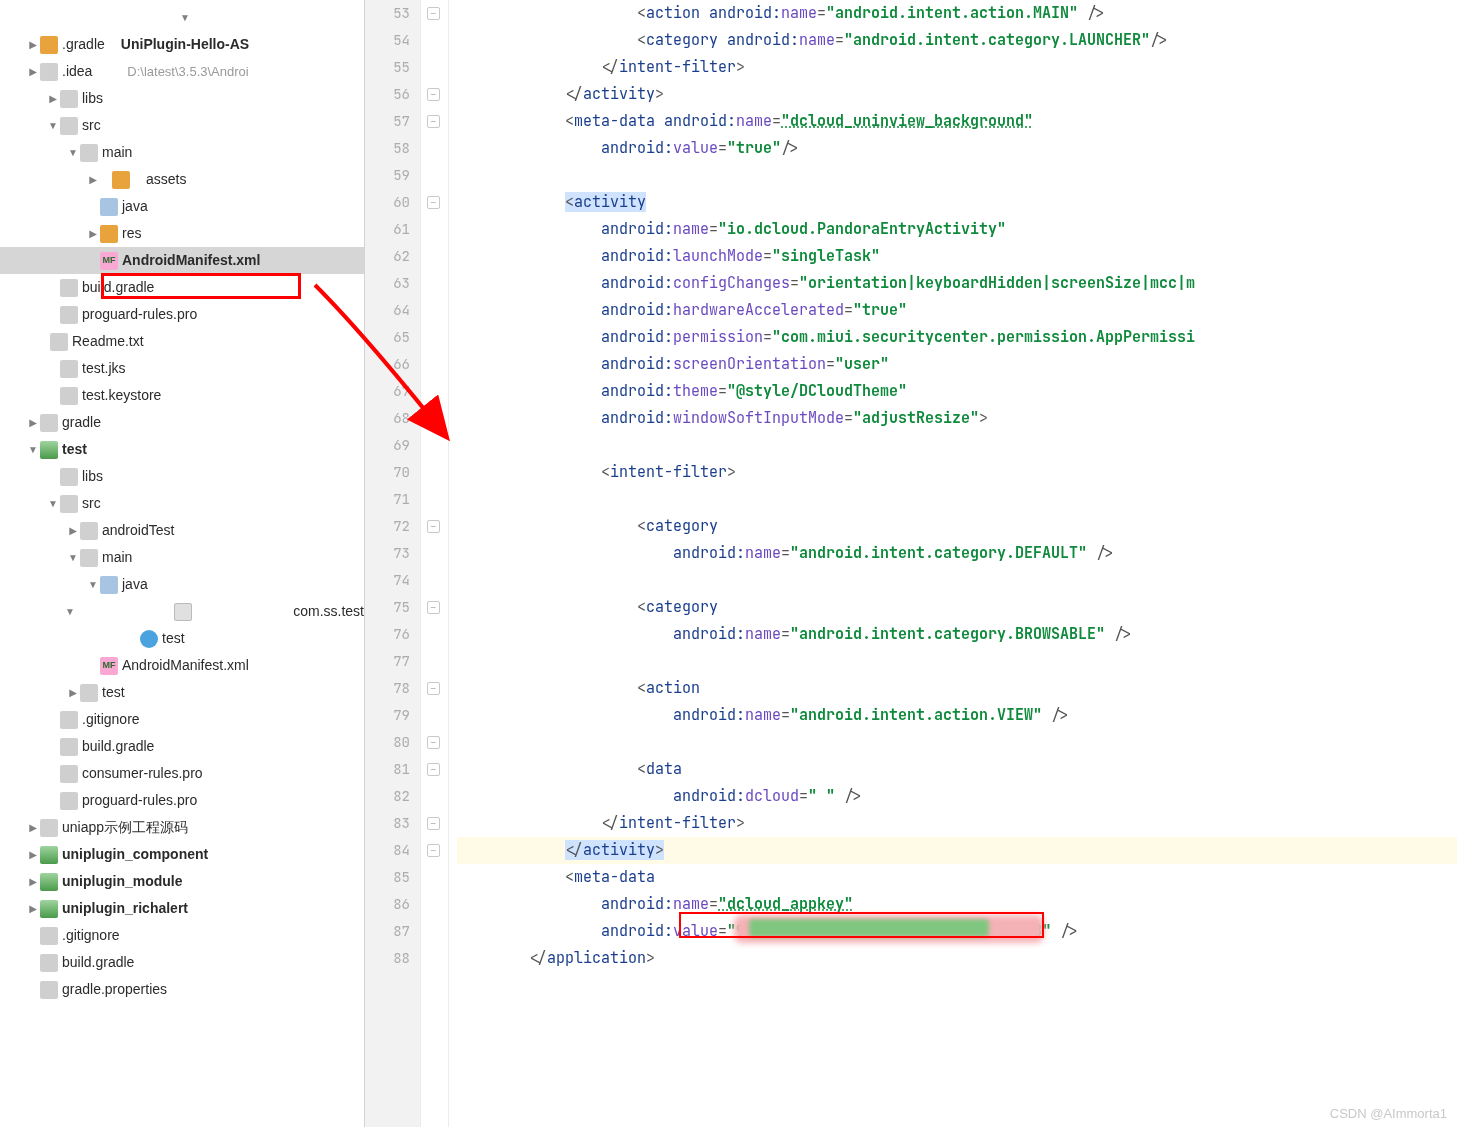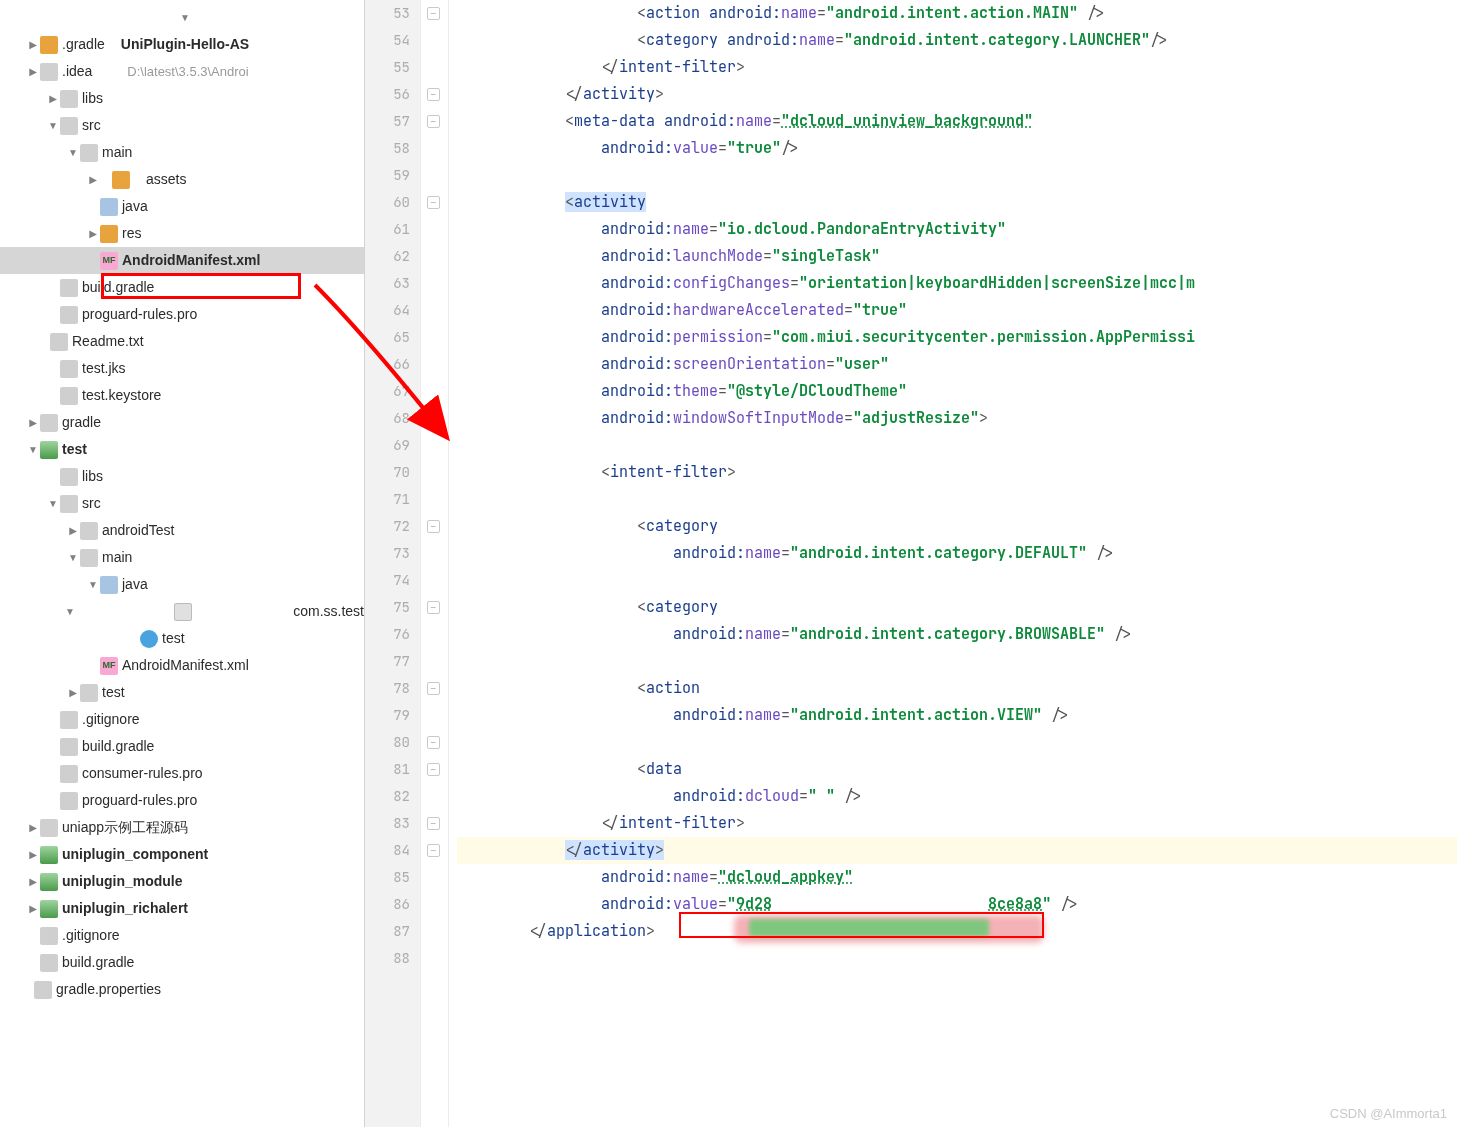--- a/index.html
+++ b/index.html
@@ -241,21 +241,21 @@
       <div class="node" style="padding-left: 26px;">
         <span class="arrow none"></span>
         <span class="icon icon-file"></span>
         <span>.gitignore</span>
       </div>
       <div class="node" style="padding-left: 26px;">
         <span class="arrow none"></span>
         <span class="icon icon-file"></span>
         <span>build.gradle</span>
       </div>
-      <div class="node" style="padding-left: 20px;">
+      <div class="node" style="padding-left: 26px;">
         <span class="arrow none"></span>
         <span class="icon icon-file"></span>
         <span>gradle.properties</span>
       </div>
     </div>
   <div class="red-box" style="top:273px;left:101px;width:200px;height:26px;"></div>
 </div>
 
 <div class="editor">
   <div class="gutter" id="gutter">
@@ -336,20 +336,21 @@
       <div class="cl">                    <span class="pun">&lt;</span><span class="tag">category</span></div>
       <div class="cl">                        <span class="attr-ns">android:</span><span class="attr">name</span><span class="pun">=</span><span class="str">"android.intent.category.BROWSABLE"</span><span class="pun"> /&gt;</span></div>
       <div class="cl">        </div>
       <div class="cl">                    <span class="pun">&lt;</span><span class="tag">action</span></div>
       <div class="cl">                        <span class="attr-ns">android:</span><span class="attr">name</span><span class="pun">=</span><span class="str">"android.intent.action.VIEW"</span><span class="pun"> /&gt;</span></div>
       <div class="cl">        </div>
       <div class="cl">                    <span class="pun">&lt;</span><span class="tag">data</span></div>
       <div class="cl">                        <span class="attr-ns">android:</span><span class="attr">dcloud</span><span class="pun">=</span><span class="str">" "</span><span class="pun"> /&gt;</span></div>
       <div class="cl">                <span class="pun">&lt;/</span><span class="tag">intent-filter</span><span class="pun">&gt;</span></div>
       <div class="cl hl">            <span class="hl-close"><span class="pun">&lt;/</span><span class="tag">activity</span><span class="pun">&gt;</span></span></div>
+      <div class="cl">            <span class="pun">&lt;</span><span class="tag">meta-data</span></div>
       <div class="cl">                <span class="attr-ns">android:</span><span class="attr">name</span><span class="pun">=</span><span class="str-u">"dcloud_appkey"</span></div>
       <div class="cl">                <span class="attr-ns">android:</span><span class="attr">value</span><span class="pun">=</span><span class="str">"<span style="text-decoration:underline dotted">9d28</span>                        <span style="text-decoration:underline dotted">8ce8a8</span>"</span><span class="pun"> /&gt;</span></div>
       <div class="cl">        <span class="pun">&lt;/</span><span class="tag">application</span><span class="pun">&gt;</span></div>
       <div class="smudge" style="top:915px;left:285px;width:310px;height:28px;"></div>
      <div class="smudge-inner" style="top:919px;left:300px;width:240px;height:18px;"></div>
      <div class="red-box2" style="top:912px;left:230px;width:365px;height:26px;"></div>
   </div>
 
   <svg class="arrow-svg" style="left:-60px; top:275px;" width="200" height="190">
     <defs>

